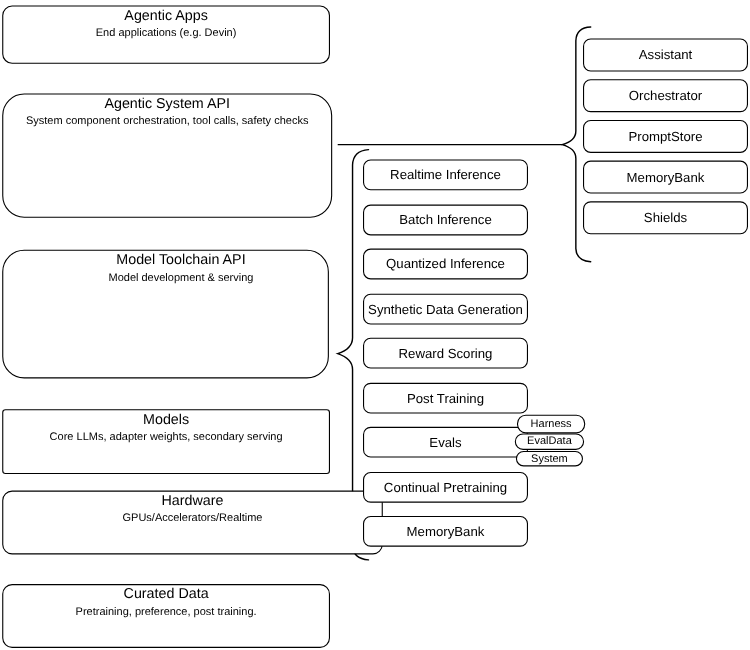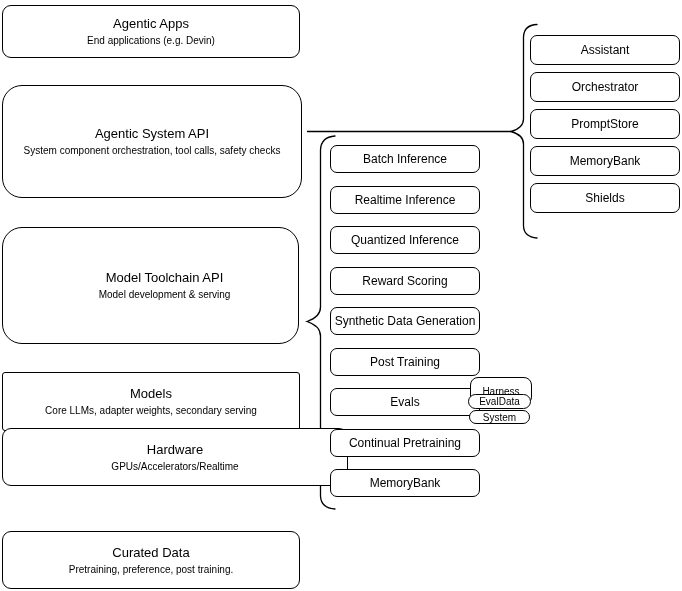--- a/index.html
+++ b/index.html
@@ -3,30 +3,30 @@
 <meta charset="utf-8">
 <style>
   html,body{margin:0;padding:0;background:#fff;}
   .canvas{
     position:relative;width:682px;height:591px;background:#fff;
     font-family:"Liberation Sans",sans-serif;color:#000;overflow:hidden;
   }
   .underlay{position:absolute;left:0;top:0;z-index:0;}
   .box{
     position:absolute;box-sizing:border-box;background:#fff;border:1px solid #000;
-    display:flex;flex-direction:column;justify-content:center;align-items:center;
+    display:flex;flex-direction:column;align-items:center;
     text-align:center;z-index:1;
   }
   .box .title{font-size:13px;line-height:16px;}
   .box .sub{font-size:10px;line-height:12px;margin-top:3px;padding:0 10px;}
   .lb1{left:2px;top:5px;width:298px;height:53px;border-radius:9px;}
   .lb2{left:2px;top:85px;width:300px;height:113px;border-radius:20px;}
   .lb3{left:2px;top:227px;width:297px;height:117px;border-radius:20px;padding-left:28px;}
   .lb4{left:2px;top:372px;width:298px;height:59px;border-radius:3px;}
-  .lb5{left:2px;top:428px;width:346px;height:58px;border-radius:9px;}
+  .lb5{left:2px;top:446px;width:346px;height:58px;border-radius:9px;}
   .lb6{left:2px;top:531px;width:298px;height:58px;border-radius:9px;}
   .mid-col{
     position:absolute;left:330px;top:145px;width:150px;z-index:1;
     display:flex;flex-direction:column;gap:12.5px;
   }
   .right-col{
     position:absolute;left:530px;top:35px;width:150px;z-index:1;
     display:flex;flex-direction:column;gap:7px;
   }
   .node{
@@ -34,21 +34,21 @@
     display:flex;align-items:center;justify-content:center;
     font-size:12px;text-align:center;
   }
   .mid-col .node{height:28px;}
   .right-col .node{height:30px;}
   .pill{
     position:absolute;box-sizing:border-box;background:#fff;border:1px solid #000;
     border-radius:8px;display:flex;align-items:center;justify-content:center;
     font-size:10px;z-index:3;
   }
-  .pill1{left:470px;top:377px;width:62px;height:28px;}
+  .pill1{left:470px;top:377px;width:62px;height:17px;}
   .pill2{left:468px;top:394px;width:63px;height:15px;}
   .pill3{left:469px;top:410px;width:61px;height:14px;}
 </style>
 </head>
 <body>
 
 <div class="canvas">
 
   <svg class="underlay" width="682" height="591" viewBox="0 0 682 591">
     <line x1="307" y1="131.5" x2="511" y2="131.5" stroke="#000" stroke-width="1.3"></line>
@@ -75,25 +75,25 @@
   <div class="box lb5">
     <div class="title">Hardware</div>
     <div class="sub">GPUs/Accelerators/Realtime</div>
   </div>
   <div class="box lb6">
     <div class="title">Curated Data</div>
     <div class="sub">Pretraining, preference, post training.</div>
   </div>
 
   <div class="mid-col">
+    <div class="node">Realtime Inference</div>
     <div class="node">Batch Inference</div>
-    <div class="node">Realtime Inference</div>
     <div class="node">Quantized Inference</div>
+    <div class="node">Synthetic Data Generation</div>
     <div class="node">Reward Scoring</div>
-    <div class="node">Synthetic Data Generation</div>
     <div class="node">Post Training</div>
     <div class="node">Evals</div>
     <div class="node">Continual Pretraining</div>
     <div class="node">MemoryBank</div>
   </div>
 
   <div class="pill pill1">Harness</div>
   <div class="pill pill2">EvalData</div>
   <div class="pill pill3">System</div>
 

